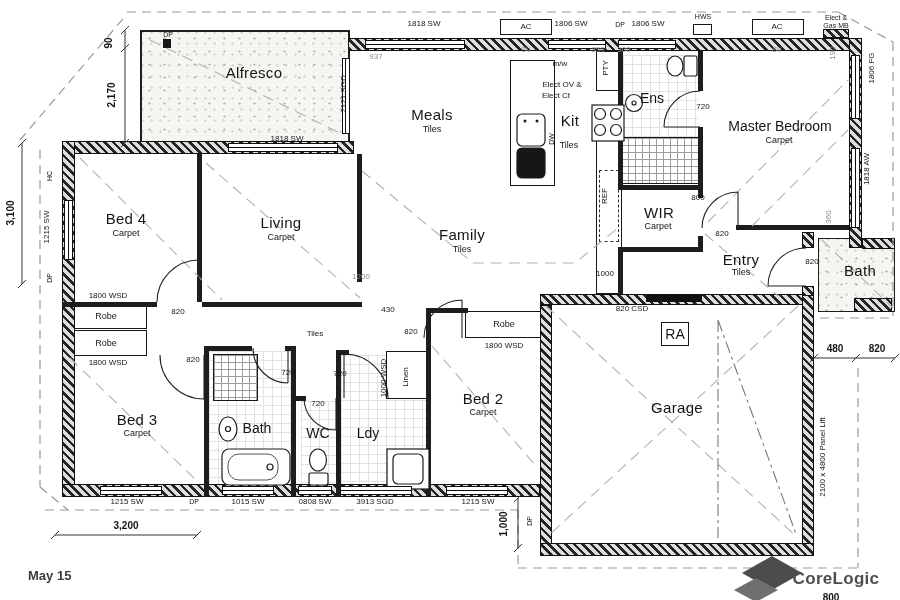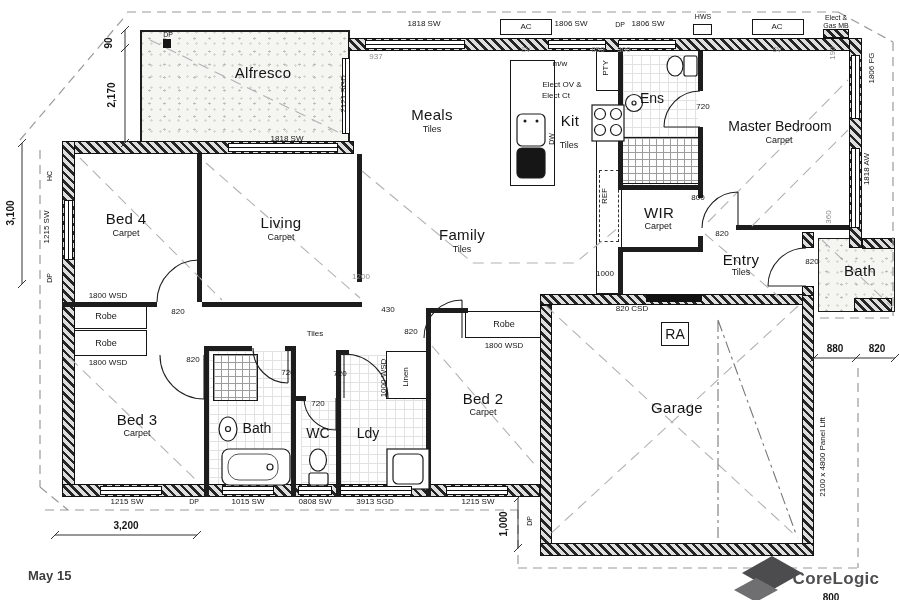--- a/index.html
+++ b/index.html
@@ -159,21 +159,21 @@
       <path d="M55,535 H197 M51,539 L59,531 M193,539 L201,531"></path>
       <path d="M518,498 V548 M514,502 L522,494 M514,552 L522,544"></path>
       <path d="M814,358 H895 M810,362 L818,354 M852,362 L860,354 M891,362 L899,354"></path>
     </g>
     <g>
       <polygon points="772,556 802,573 772,590 742,573" fill="#4c4c4e"></polygon>
       <polygon points="756,578 778,590 756,602 734,590" fill="#6f6f71"></polygon>
     </g>
   </svg>
 
-  <span class="t room" style="left:263px;top:72px">Alfresco</span>
+  <span class="t room" style="left:254px;top:72px">Alfresco</span>
   <span class="t room" style="left:432px;top:114px">Meals</span>
   <span class="t sub" style="left:432px;top:129px">Tiles</span>
   <span class="t room" style="left:570px;top:120px">Kit</span>
   <span class="t sub" style="left:569px;top:145px">Tiles</span>
   <span class="t rs" style="left:652px;top:98px">Ens</span>
   <span class="t rs" style="left:780px;top:126px">Master Bedroom</span>
   <span class="t sub" style="left:779px;top:140px">Carpet</span>
   <span class="t room" style="left:126px;top:218px">Bed 4</span>
   <span class="t sub" style="left:126px;top:233px">Carpet</span>
   <span class="t room" style="left:281px;top:222px">Living</span>
@@ -244,21 +244,21 @@
   <span class="t" style="left:288px;top:373px">720</span>
   <span class="t" style="left:318px;top:404px">720</span>
   <span class="t" style="left:340px;top:374px">720</span>
   <span class="t rot" style="left:384px;top:378px">1000 WSD</span>
   <span class="t" style="left:703px;top:107px">720</span>
   <span class="t" style="left:698px;top:198px">800</span>
   <span class="t" style="left:722px;top:234px">820</span>
   <span class="t" style="left:605px;top:274px">1000</span>
   <span class="t" style="left:812px;top:262px">820</span>
   <span class="t" style="left:632px;top:309px">820 CSD</span>
-  <span class="t dim" style="left:835px;top:349px">880</span>
+  <span class="t dim" style="left:835px;top:349px">480</span>
   <span class="t dim" style="left:877px;top:349px">820</span>
   <span class="t rot" style="left:823px;top:457px">2100 x 4800 Panel Lift</span>
   <span class="t rot t7" style="left:529px;top:521px">DP</span>
   <span class="t" style="left:127px;top:502px">1215 SW</span>
   <span class="t t7" style="left:194px;top:501px">DP</span>
   <span class="t" style="left:248px;top:502px">1015 SW</span>
   <span class="t" style="left:315px;top:502px">0808 SW</span>
   <span class="t" style="left:375px;top:502px">3913 SGD</span>
   <span class="t" style="left:478px;top:502px">1215 SW</span>
   <span class="t dim" style="left:126px;top:526px">3,200</span>

